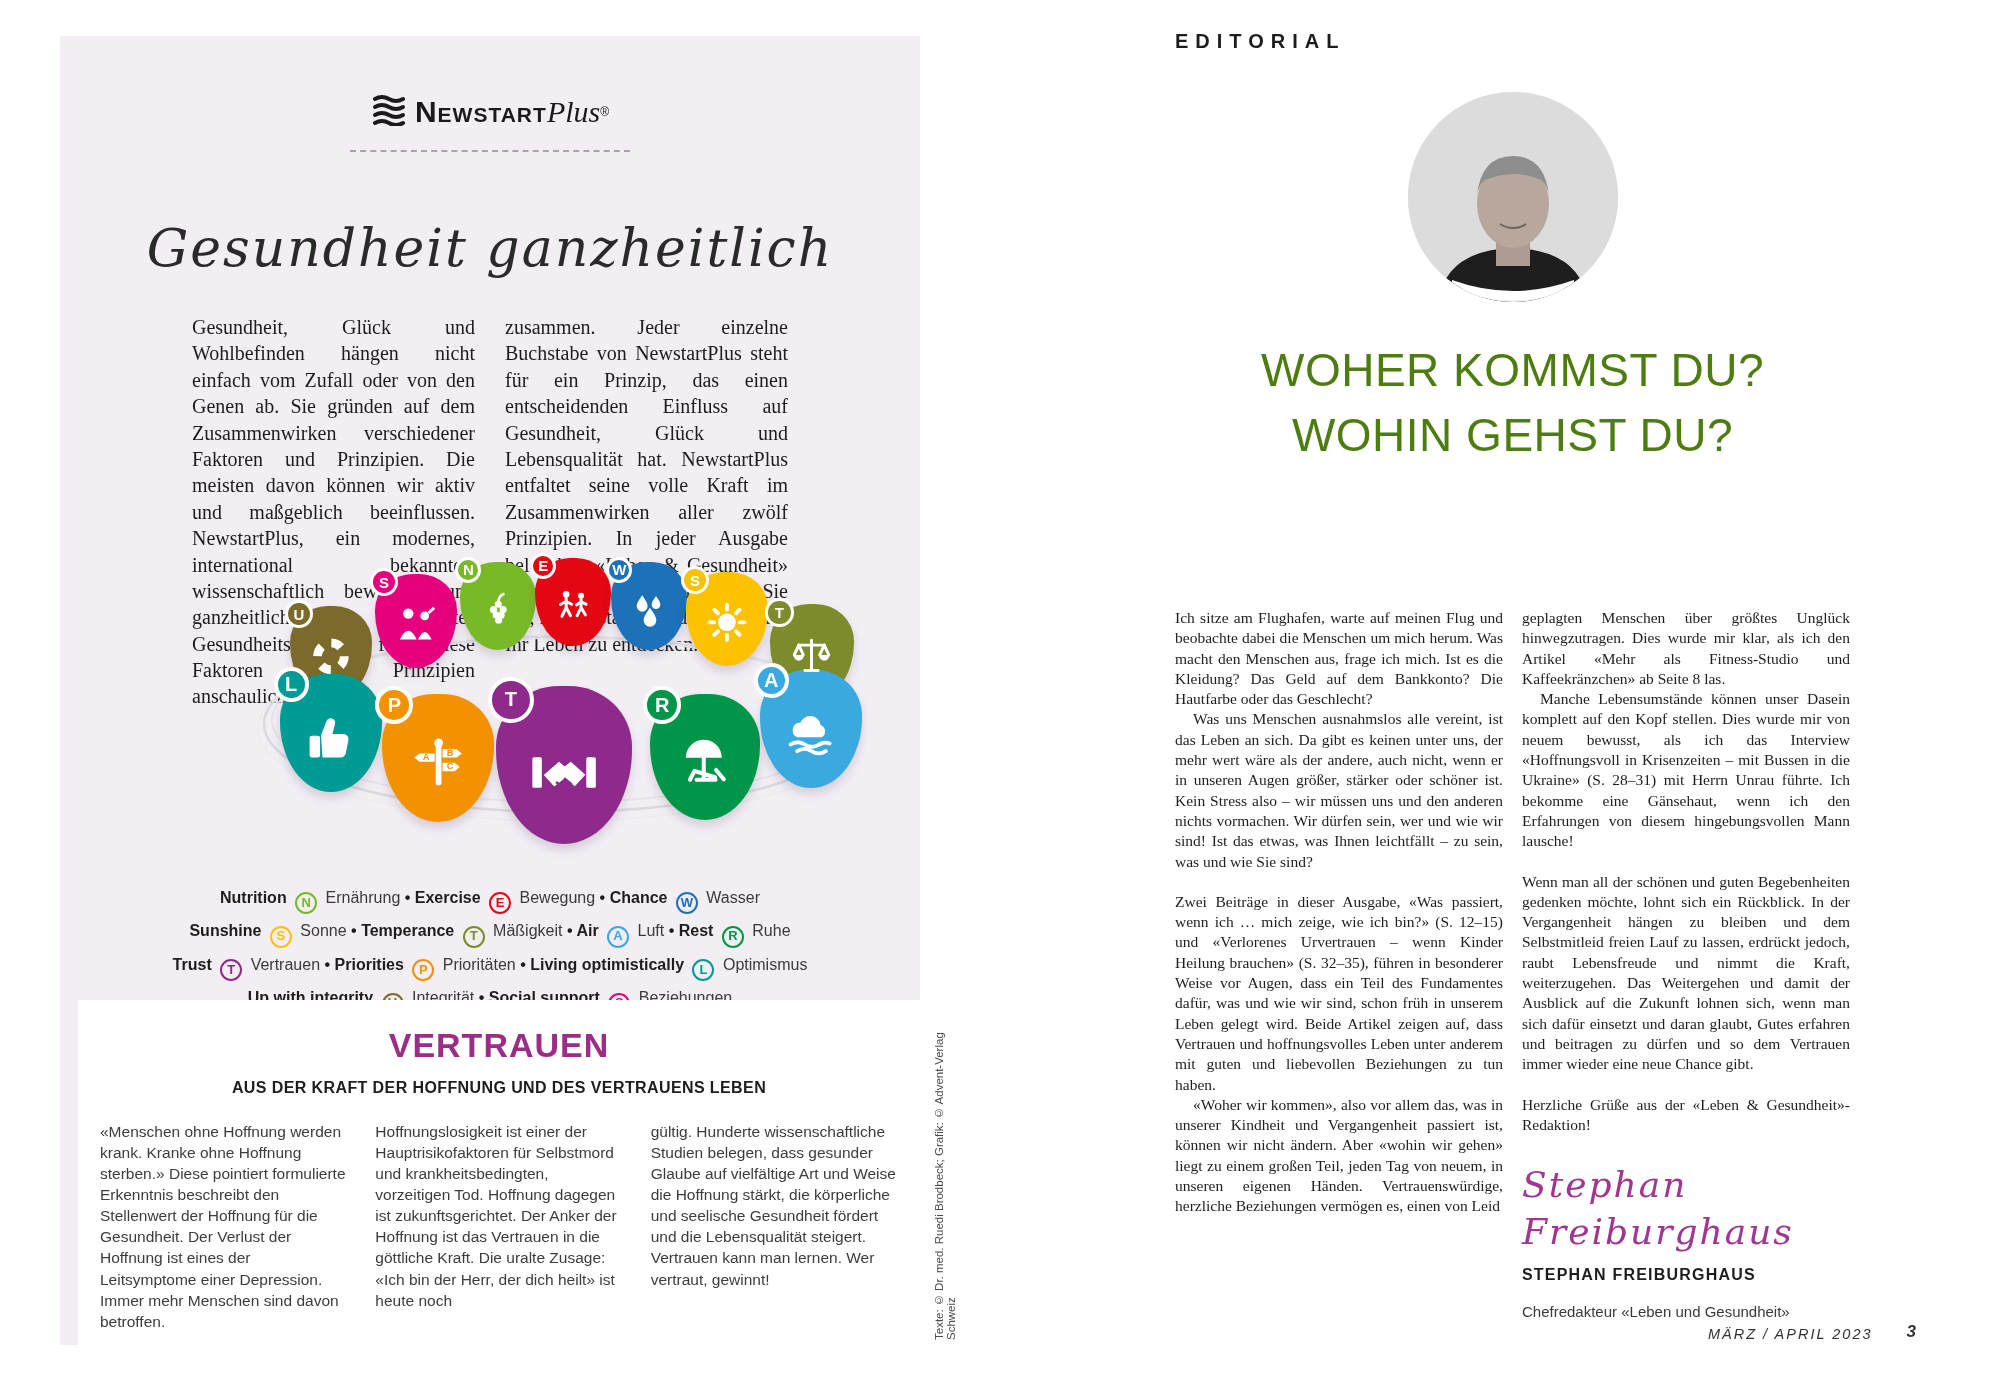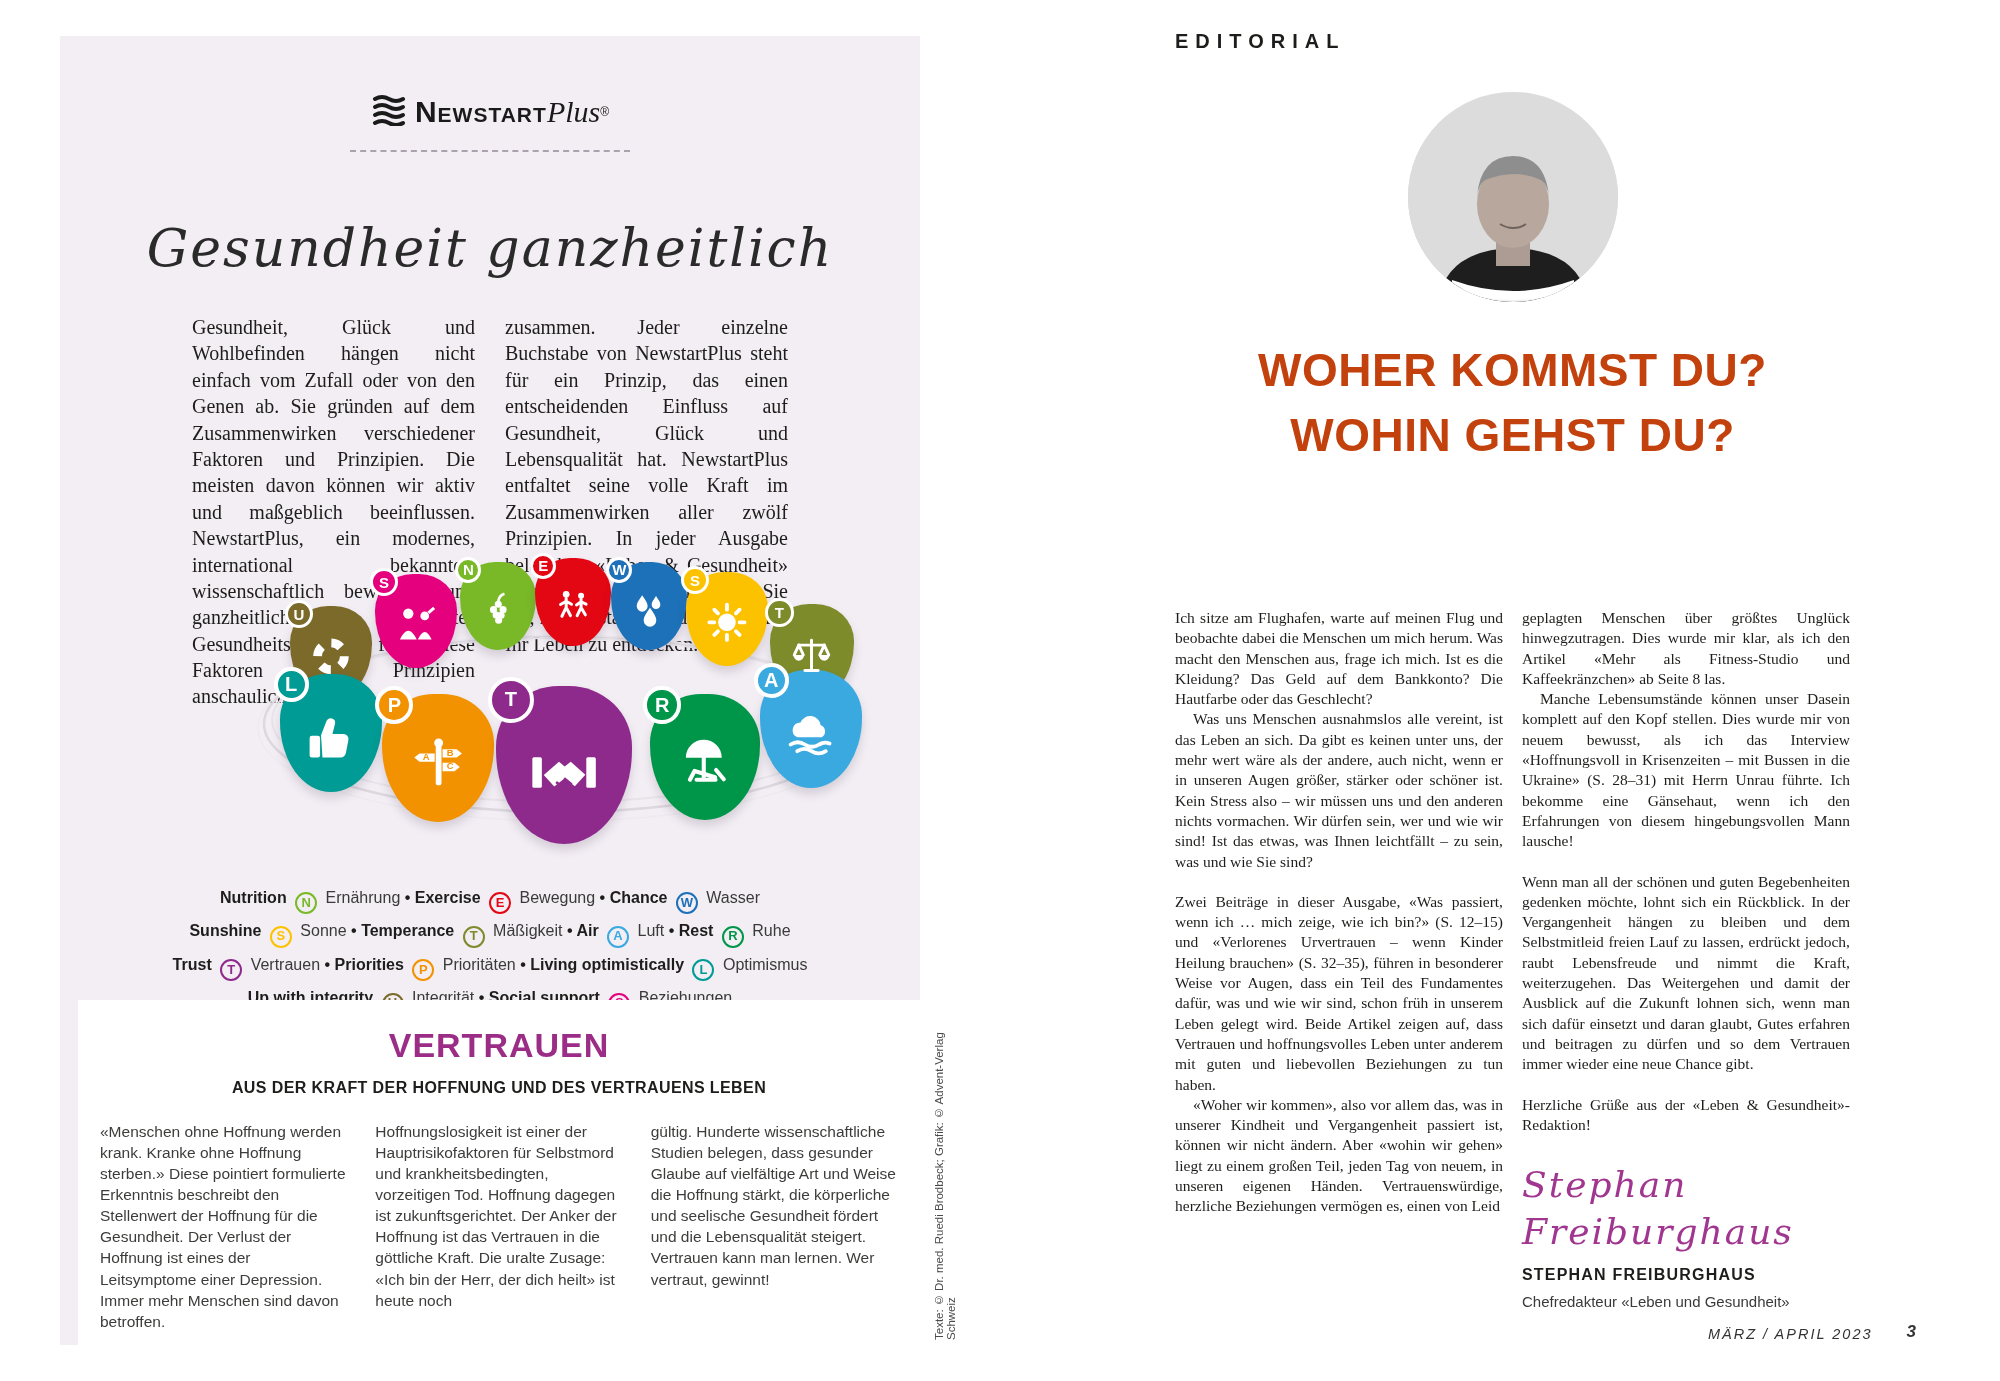--- a/index.html
+++ b/index.html
@@ -61,34 +61,34 @@
 
   
   .editorial-label { position:absolute; left:1175px; top:30px; width:675px; 
                      font-size:20px; font-weight:bold; letter-spacing:7px; color:#1d1d1b; }
 
   .portrait { position:absolute; left:1408px; top:92px; width:210px; height:210px; border-radius:50%;
               overflow:hidden; background:linear-gradient(#ececec,#c9c9c9); }
   .portrait svg { width:100%; height:100%; display:block; }
 
   .ed-headline { position:absolute; left:1175px; top:338px; width:675px; text-align:center;
-                 font-size:46px; font-weight:bold; color:#c2410c; line-height:1.42; letter-spacing:0.5px; }
+                 font-size:46px; font-weight:normal; color:#4d7c0f; line-height:1.42; letter-spacing:0.5px; }
   .greeting { position:absolute; left:1175px; top:482px; width:675px; text-align:center; font-size:30px; letter-spacing:3px; }
 
   .ed-col { position:absolute; top:608px; width:328px; font-family:"Liberation Serif","DejaVu Serif",serif;
             font-size:15.5px; line-height:1.31; text-align:justify; color:#1d1d1b; }
   .ed-col-1 { left:1175px; } .ed-col-2 { left:1522px; }
   .ed-col p { margin:0; }
   .ind { text-indent:18px; }
   .sp { margin-top:20px !important; }
 
   .signature { margin-top:26px; font-size:36px; color:#a0368f; letter-spacing:2px; text-align:left; }
   .author-name { margin-top:10px; font-family:"Liberation Sans","DejaVu Sans",sans-serif; font-weight:bold;
                  font-size:16px; letter-spacing:1.2px; color:#1d1d1b; text-align:left; }
-  .author-title { margin-top:6px; font-family:"Liberation Sans","DejaVu Sans",sans-serif; font-size:15px;
+  .author-title { margin-top:16px; font-family:"Liberation Sans","DejaVu Sans",sans-serif; font-size:15px;
                   color:#3a3a3a; text-align:left; text-indent:0; }
 
   .footer { position:absolute; right:84px; top:1322px; font-size:14.5px; letter-spacing:2px; color:#333;
             display:flex; gap:34px; align-items:flex-end;font-style:italic; }
   .footer .pagenum { font-weight:bold; font-size:17px; letter-spacing:0; }
 </style>
 </head>
 <body>
 
 <div class="canvas">

